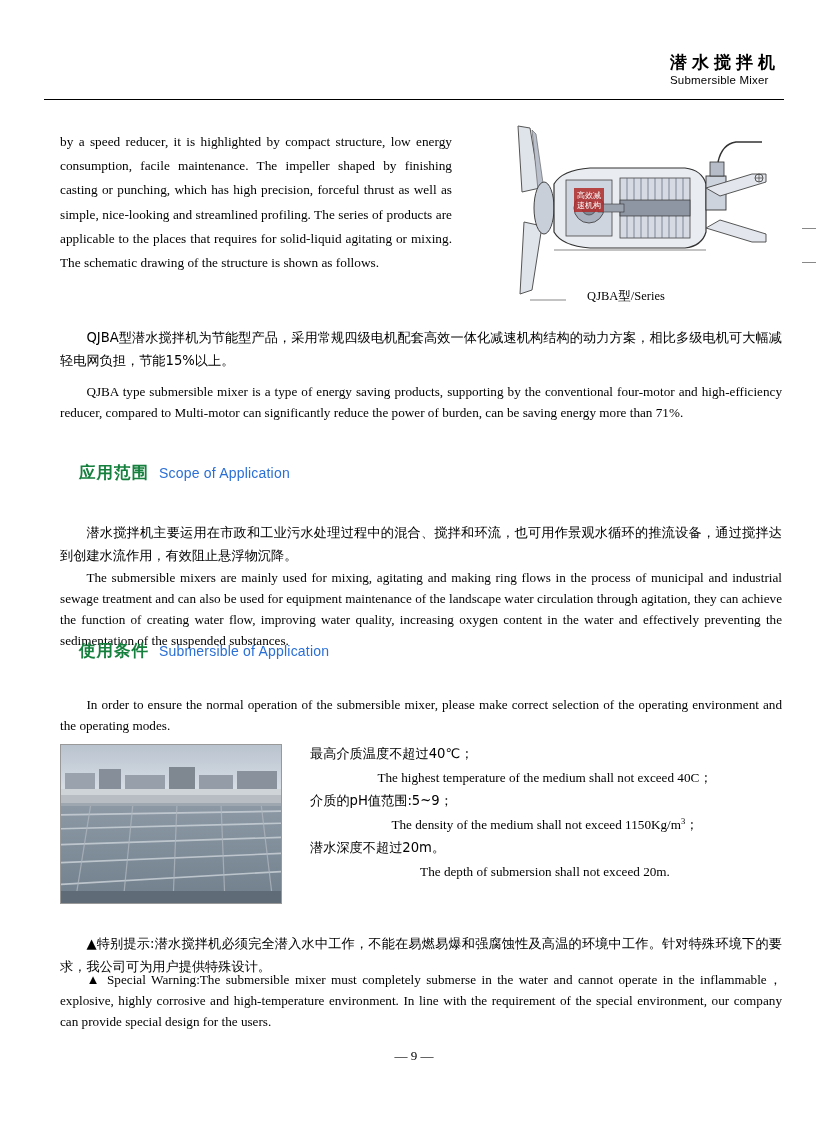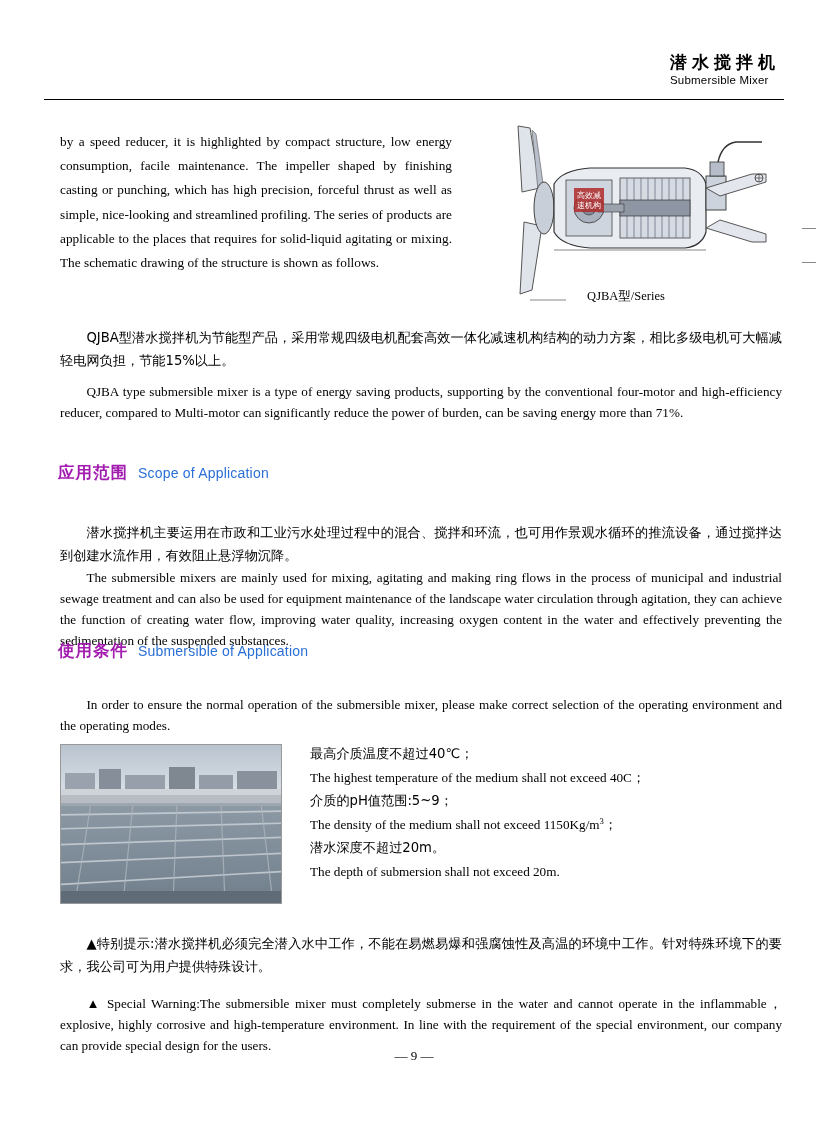--- a/index.html
+++ b/index.html
@@ -123,22 +123,23 @@
   #p-en-1 { top: 381px; }
   
   .section-head {
     position: absolute;
     left: 58px;
   }
   .sec-cn {
     font-family: "DejaVu Sans", sans-serif;
     font-weight: bold;
     font-size: 16.5px;
-    color: #a21caf;
+    color: #15803d;
     letter-spacing: 1px;
+    margin-left: 21px;
   }
   .sec-en {
     font-family: "Liberation Sans", sans-serif;
     font-size: 14px;
     color: #2a6fd6;
     margin-left: 10px;
     letter-spacing: 0.2px;
   }
   #sec-scope { top: 462px; }
   #sec-cond { top: 640px; }
@@ -158,25 +159,25 @@
   }
   .cond-list {
     position: absolute;
     top: 742px;
     left: 310px;
     width: 470px;
     font-size: 13.2px;
     line-height: 1.78;
   }
   .cond-cn { font-family: "DejaVu Sans", sans-serif; }
-  .cond-en { font-family: "Liberation Serif", serif; }
+  .cond-en { font-family: "Liberation Serif", serif; text-align: center; }
   sup { font-size: 0.65em; vertical-align: super; }
   
   #warn-cn { top: 932px; }
-  #warn-en { top: 993px; }
+  #warn-en { top: 969px; }
   
   .footer {
     position: absolute;
     top: 1048px;
     left: 0;
     width: 828px;
     text-align: center;
     font-size: 13px;
     font-family: "Liberation Serif", serif;
   }

